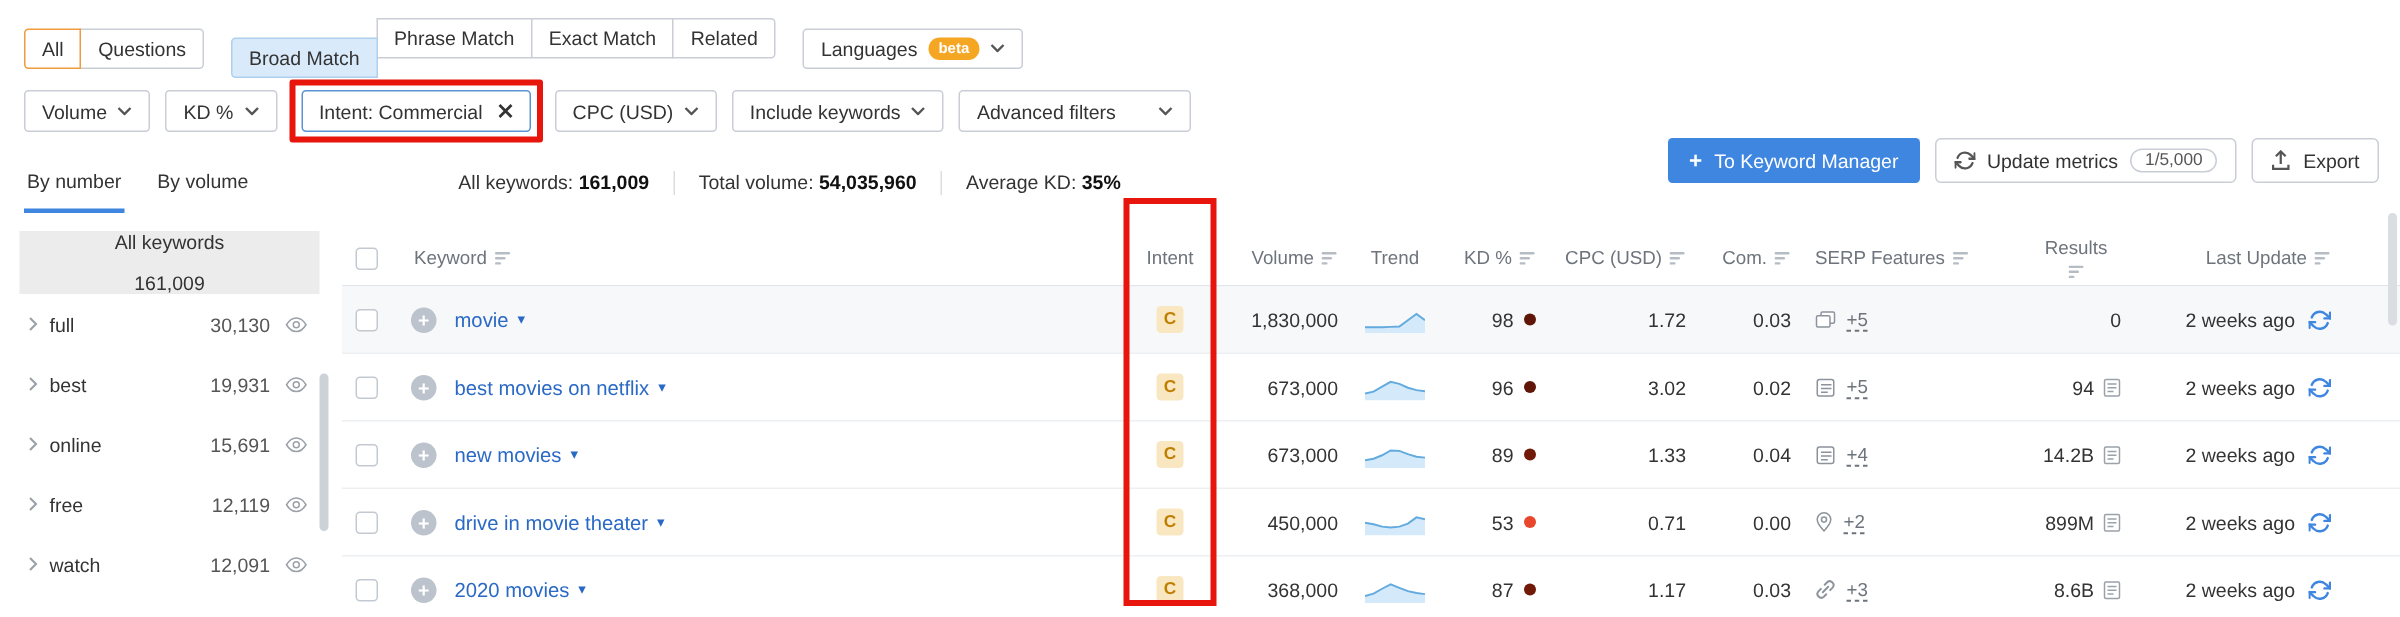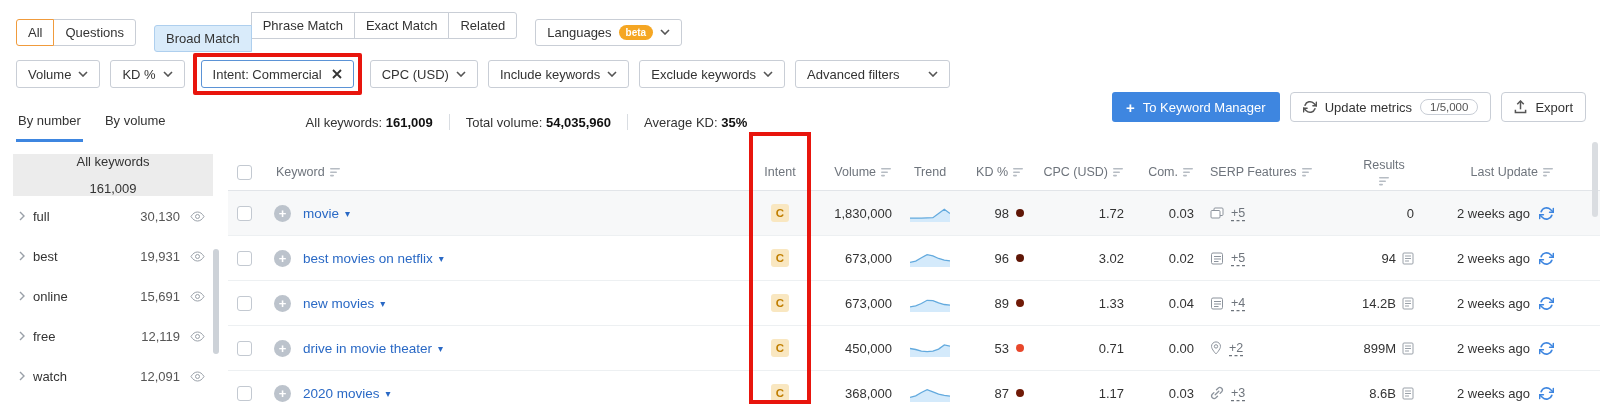--- a/index.html
+++ b/index.html
@@ -31,21 +31,21 @@
   .adv { gap:28px; }
   .ann-box { position:absolute; border:4px solid #e8150d; pointer-events:none; z-index:20; }
   .ann-chip { inset:-7px -8px; border-radius:2px; }
 
   
   .statsbar { display:flex; align-items:center; height:40px; margin-top:14px; padding-left:16px; }
   .stat-tab { display:inline-flex; align-items:center; height:40px; padding:0 2px;
     margin-right:20px; color:#333; border-bottom:3px solid transparent; cursor:pointer; }
   .stat-tab.active { border-bottom-color:#3e86e0; }
   .stat-tab.inactive { color:#333; }
-  .stats-group { display:flex; align-items:center; margin-left:118px; }
+  .stats-group { display:flex; align-items:flex-start; margin-left:118px; }
   .stat b { font-weight:bold; color:#111; }
   .vsep { width:1px; height:16px; background:#d9dde2; margin:0 16px; }
   .actions { position:absolute; right:14px; top:92px; display:flex; align-items:center; gap:10px; }
   .btn-blue { display:inline-flex; align-items:center; gap:8px; height:30px; padding:0 14px;
     background:#3e86e0; color:#fff; border:none; border-radius:3px; font-size:13px; cursor:pointer; }
   .btn-white { display:inline-flex; align-items:center; gap:8px; height:30px; padding:0 12px;
     background:#fff; color:#333; border:1px solid #c9ced6; border-radius:4px; font-size:13px; cursor:pointer; }
   .quota-pill { border:1px solid #c9ced6; border-radius:10px; padding:1px 9px; font-size:11.5px; color:#555; }
   .plus-white { font-size:15px; font-weight:bold; line-height:1; }
 
@@ -149,26 +149,20 @@
       <svg class="chev" width="10" height="6" viewBox="0 0 10 6">
           <polyline points="1,1 5,5 9,1" fill="none" stroke="#555" stroke-width="1.6"></polyline>
         </svg>
     </button>
     <button class="btn">
       <span>Include keywords</span>
       <svg class="chev" width="10" height="6" viewBox="0 0 10 6">
           <polyline points="1,1 5,5 9,1" fill="none" stroke="#555" stroke-width="1.6"></polyline>
         </svg>
     </button>
-    <button class="btn">
-      <span>Exclude keywords</span>
-      <svg class="chev" width="10" height="6" viewBox="0 0 10 6">
-          <polyline points="1,1 5,5 9,1" fill="none" stroke="#555" stroke-width="1.6"></polyline>
-        </svg>
-    </button>
     <button class="btn adv">
       <span>Advanced filters</span>
       <svg class="chev" width="10" height="6" viewBox="0 0 10 6">
           <polyline points="1,1 5,5 9,1" fill="none" stroke="#555" stroke-width="1.6"></polyline>
         </svg>
     </button>
   </div>
 
   <div class="statsbar">
     <span class="stat-tab active">By number</span>

